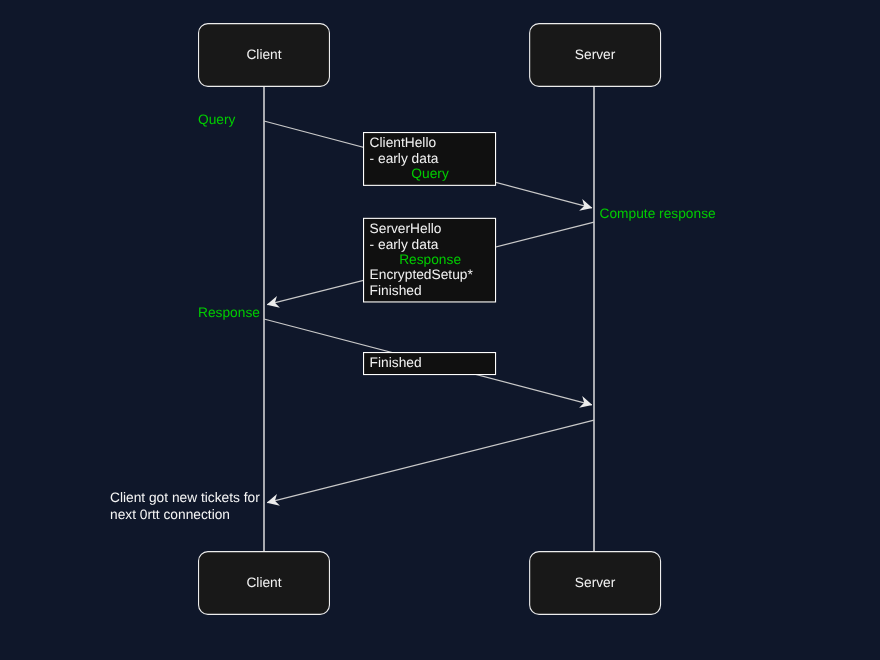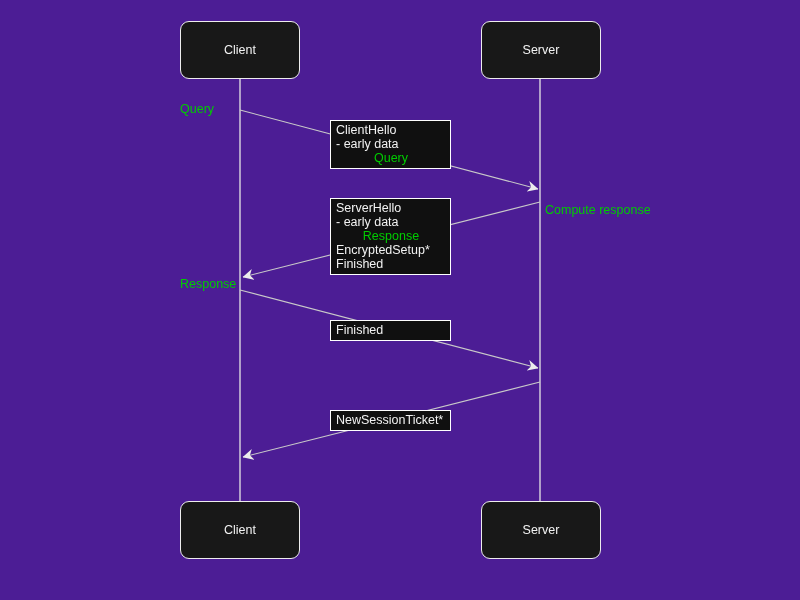--- a/index.html
+++ b/index.html
@@ -1,19 +1,19 @@
 <!DOCTYPE html>
 <html><head>
 <meta charset="utf-8">
 <style>
   html,body{margin:0;padding:0;}
   #stage{
     position:relative;
     width:800px;height:600px;
-    background:#4c1d95;
+    background:#0f172a;
     font-family:"Liberation Sans", sans-serif;
     color:#f2f2f2;
     overflow:hidden;
   }
   #wires{position:absolute;left:0;top:0;z-index:1;}
   .actor{
     position:absolute;
     width:118px;height:56px;
     background:#181818;
     border:1px solid #ededed;
@@ -51,21 +51,21 @@
     line-height:16px;
     color:#f5f5f5;
     z-index:3;
   }
   .note span{display:block;}
   #box-clienthello{left:330px;top:120px;}
   #box-serverhello{left:330px;top:198px;}
   #box-finished{left:330px;top:320px;}
   #box-ticket{left:330px;top:410px;}
   #label-query{left:180px;top:102px;}
-  #label-compute{left:545px;top:187px;margin-top:16px;}
+  #label-compute{left:545px;top:187px;}
   #label-response{left:180px;top:277px;}
 </style>
 </head>
 <body>
 
 <div id="stage">
 
   <svg id="wires" width="800" height="600" viewBox="0 0 800 600">
     <defs>
       <marker id="arrow" viewBox="0 0 10 10" refX="9.5" refY="5" markerWidth="10" markerHeight="10" orient="auto">
@@ -106,22 +106,23 @@
     <span class="ln">- early data</span>
     <span class="ln green">Response</span>
     <span class="ln">EncryptedSetup*</span>
     <span class="ln">Finished</span>
   </div>
 
   <div class="msgbox" id="box-finished">
     <span class="ln">Finished</span>
   </div>
 
-  <div class="msgbox" id="box-ticket">
-    <span class="ln">NewSessionTicket*</span>
-  </div>
 
   <div class="sidelabel green" id="label-query">Query</div>
   <div class="sidelabel green" id="label-compute">Compute response</div>
   <div class="sidelabel green" id="label-response">Response</div>
 
+  <div class="note">
+    <span>Client got new tickets for</span>
+    <span>next 0rtt connection</span>
+  </div>
 
 </div>
 
 </body></html>

